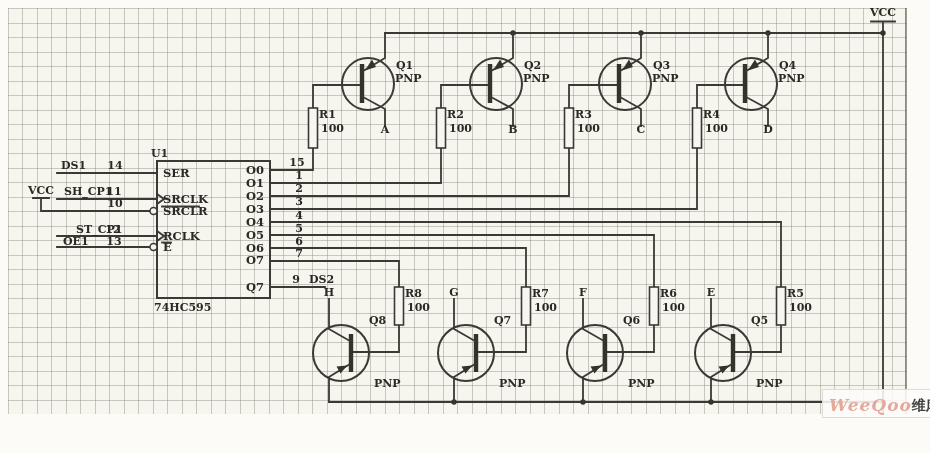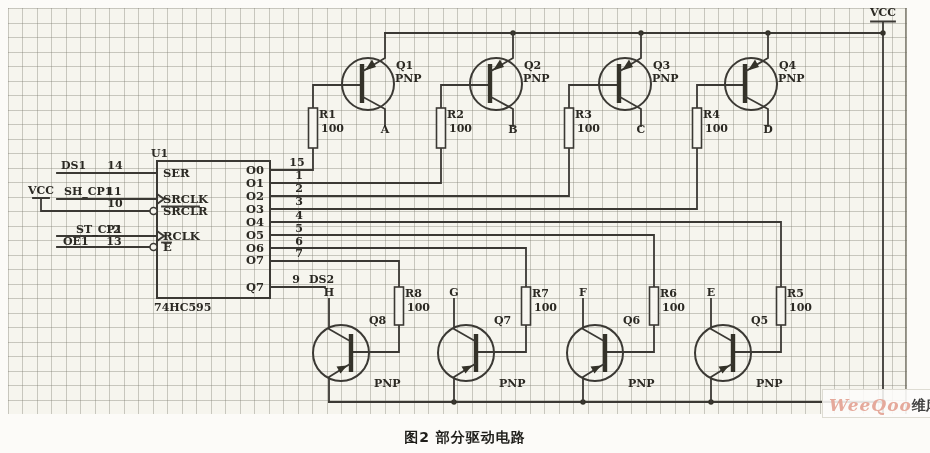--- a/index.html
+++ b/index.html
@@ -258,19 +258,18 @@
       <rect class="bar" x="730.8" y="334" width="4.4" height="38"></rect>
       <path class="wire" d="M732,341 L711,329 V299"></path>
       <path class="wire" d="M732,364 L711,377 V402"></path>
       <polygon class="tri" points="729,365.5 722.5,373.5 718.5,366.5"></polygon>
       <text class="t" x="751" y="324">Q5</text>
       <text class="t" x="756" y="387">PNP</text>
       <text class="t" x="711" y="296" text-anchor="middle">E</text>
     </g>
   </svg>
 
-  <div class="caption">图2  部分驱动电路</div>
 
   <div class="watermark">
     <span class="wm-brand">WeeQoo</span>
     <span class="wm-suffix">维库</span>
   </div>
 </div>
 
 </body></html>

